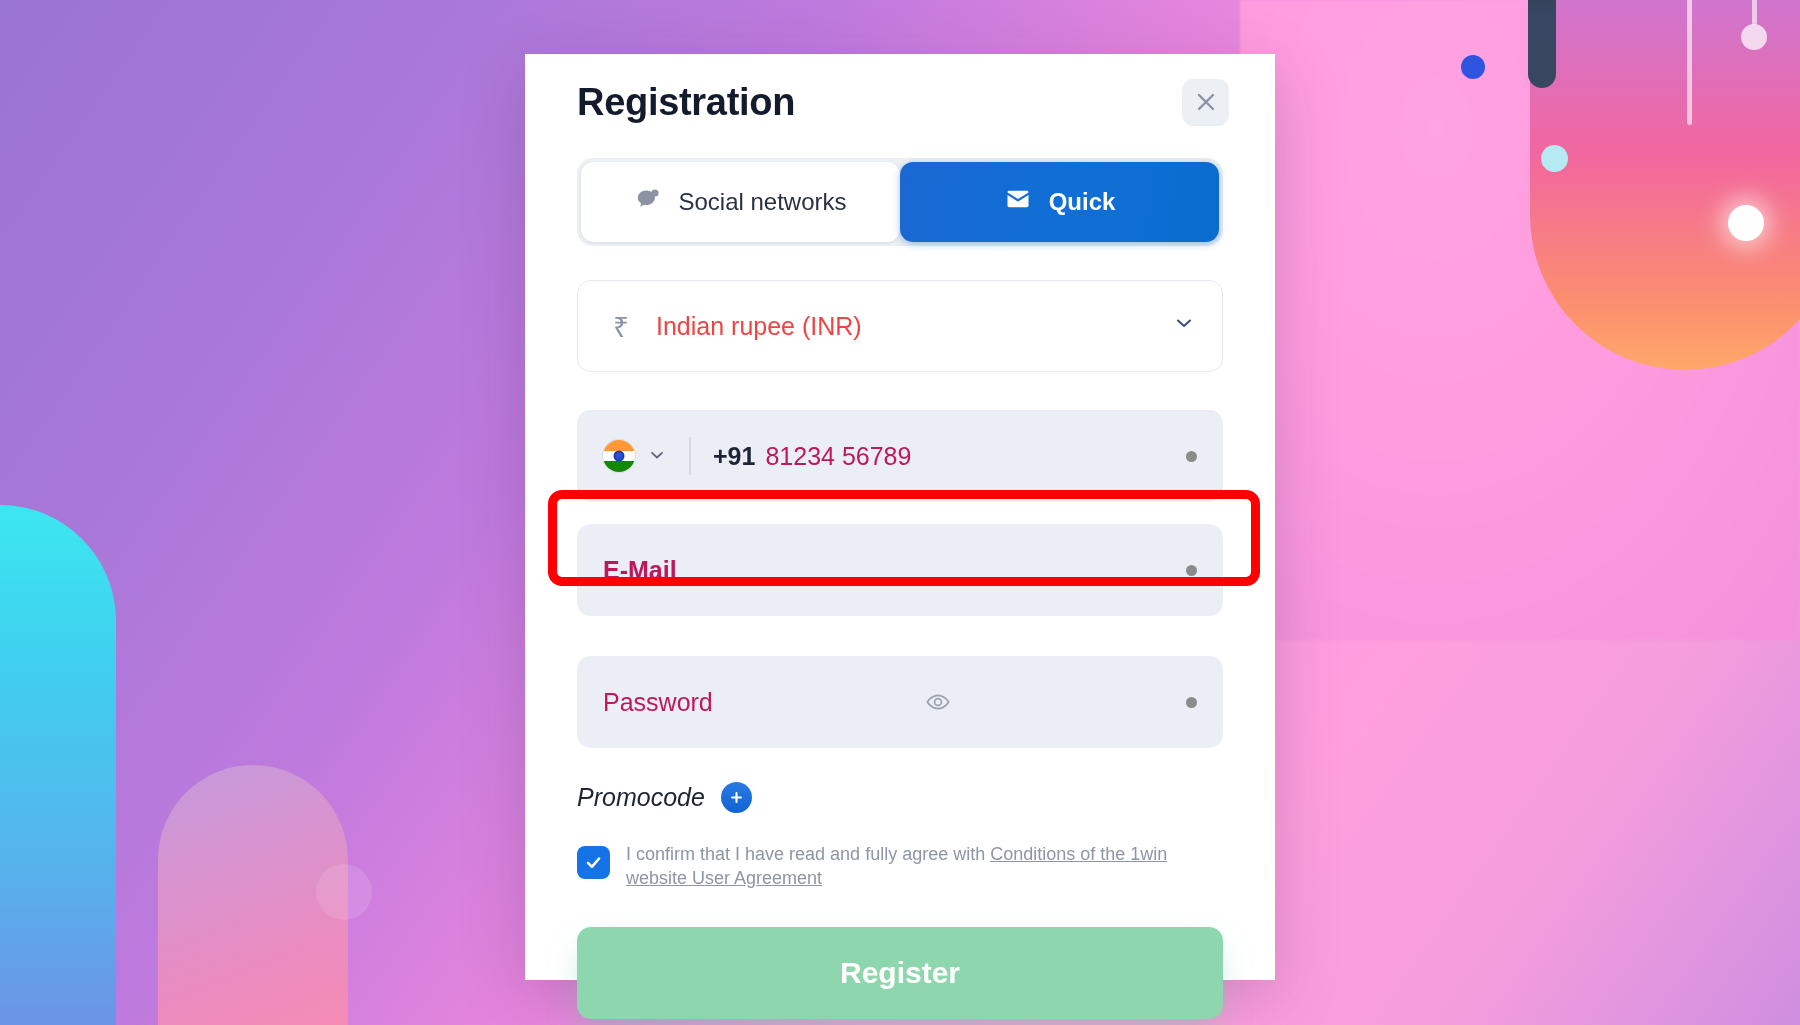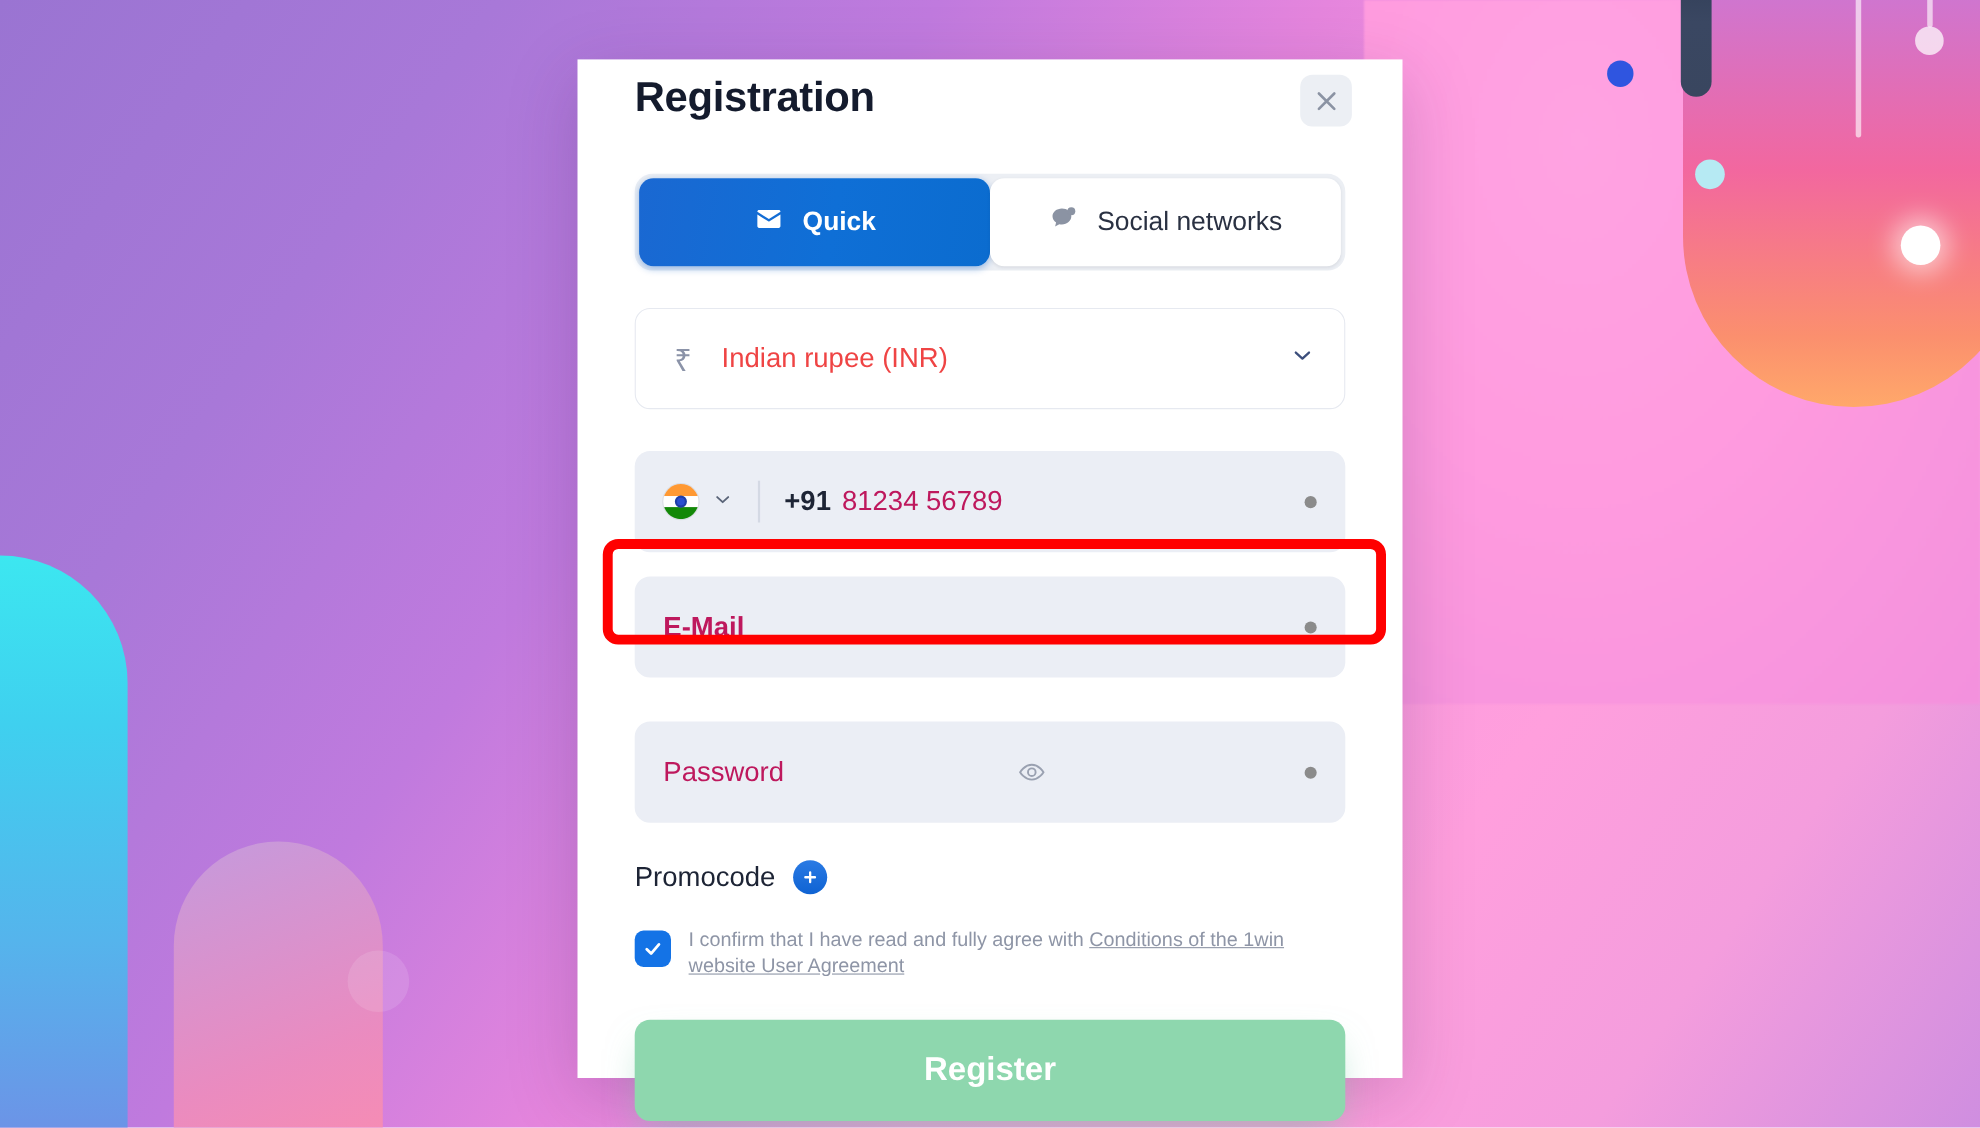--- a/index.html
+++ b/index.html
@@ -116,21 +116,21 @@
     width: 750px; height: 926px;
     background: #ffffff;
     z-index: 5;
     padding: 0 30px;
     box-shadow: 0 18px 60px rgba(60,30,90,0.22);
   }
 
   .modal-header {
     height: 82px;
     display: flex;
-    align-items: flex-start;
+    align-items: center;
     justify-content: space-between;
     padding: 14px 0 0 22px;
   }
 
   .modal-title {
     font-size: 38px;
     font-weight: bold;
     color: #141b2d;
     letter-spacing: -0.3px;
   }
@@ -265,20 +265,21 @@
   
   .promocode {
     margin: 34px 22px 0 22px;
     display: flex;
     align-items: center;
     gap: 16px;
   }
   .promocode-label {
     font-size: 25px;
     color: #1d2435;
+    font-style: italic;
   }
   .plus-btn {
     width: 31px; height: 31px;
     border-radius: 50%;
     background: linear-gradient(180deg,#2a7ae4 0%, #0f63d3 100%);
     color: #fff;
     display: flex;
     align-items: center;
     justify-content: center;
     font-size: 22px;
@@ -358,38 +359,38 @@
     <div class="close-btn">
       <span>
         <svg width="24" height="24" viewBox="0 0 24 24" fill="none">
           <path d="M5 5 L19 19 M19 5 L5 19" stroke="#8b93a3" stroke-width="2.4" stroke-linecap="round"></path>
         </svg>
       </span>
     </div>
   </div>
 
   <div class="tabs">
+    <div class="tab inactive">
+      <span>
+        <svg width="27" height="27" viewBox="0 0 24 24" fill="#8b93a3">
+          <path d="M11 4C6.8 4 3.4 6.9 3.4 10.4c0 2 1.1 3.8 2.9 5l-.8 3.1 3.4-1.8c.7.2 1.4.2 2.1.2 4.2 0 7.6-2.9 7.6-6.5S15.2 4 11 4z"></path>
+          <circle cx="18.6" cy="6.2" r="3.2"></circle>
+        </svg>
+      </span>
+      <span class="tab-label">Social networks</span>
+    </div>
     <div class="tab active">
       <span>
         <svg width="28" height="28" viewBox="0 0 24 24" fill="#ffffff">
           <path d="M3 6.2c0-.7.6-1.2 1.3-1.2h15.4c.7 0 1.3.5 1.3 1.2v.3l-9 5.6-9-5.6v-.3z"></path>
           <path d="M3 8.6v9.2c0 .7.6 1.2 1.3 1.2h15.4c.7 0 1.3-.5 1.3-1.2V8.6l-8.5 5.3c-.3.2-.7.2-1 0L3 8.6z"></path>
         </svg>
       </span>
       <span class="tab-label">Quick</span>
     </div>
-    <div class="tab inactive">
-      <span>
-        <svg width="27" height="27" viewBox="0 0 24 24" fill="#8b93a3">
-          <path d="M11 4C6.8 4 3.4 6.9 3.4 10.4c0 2 1.1 3.8 2.9 5l-.8 3.1 3.4-1.8c.7.2 1.4.2 2.1.2 4.2 0 7.6-2.9 7.6-6.5S15.2 4 11 4z"></path>
-          <circle cx="18.6" cy="6.2" r="3.2"></circle>
-        </svg>
-      </span>
-      <span class="tab-label">Social networks</span>
-    </div>
   </div>
 
   <div class="field select-field">
     <span class="cur-icon">₹</span>
     <span class="field-text">Indian rupee (INR)</span>
     <span class="chevron">
       <svg width="24" height="24" viewBox="0 0 24 24" fill="none">
         <path d="M6 9.5 L12 15 L18 9.5" stroke="#3d4f7c" stroke-width="2.1" stroke-linecap="round" stroke-linejoin="round"></path>
       </svg>
     </span>

